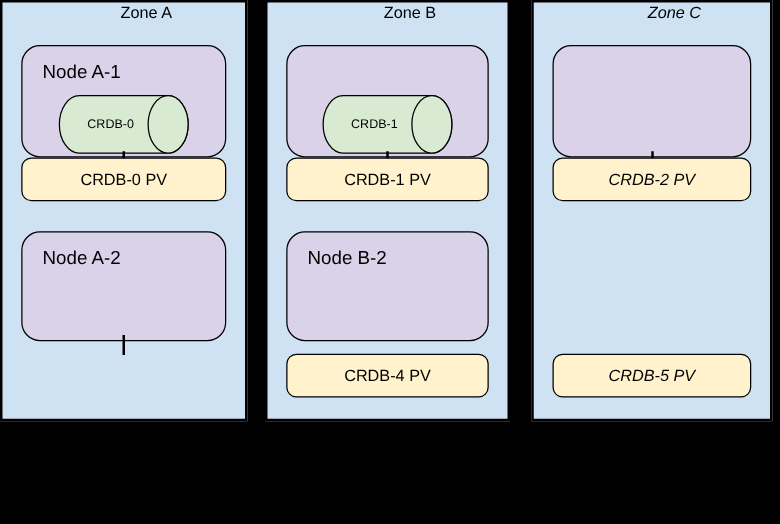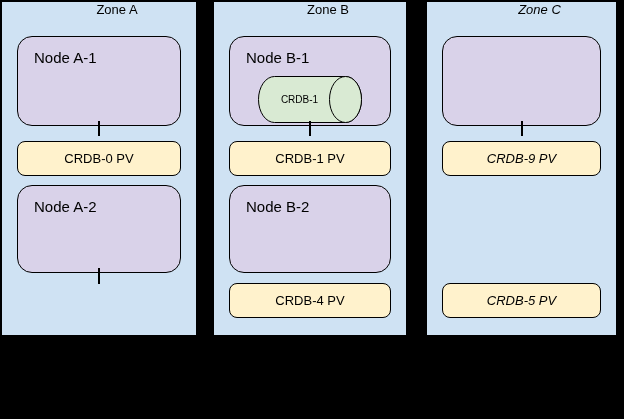--- a/index.html
+++ b/index.html
@@ -55,50 +55,56 @@
     background:var(--stroke);
   }
   .connector-1{top:119px;height:15px;}
   .connector-2{top:266px;height:16px;}
   .pv{
     position:absolute;left:15px;right:15px;height:35px;box-sizing:border-box;
     background:var(--pv-fill);border:1px solid var(--stroke);border-radius:8px;
     display:flex;align-items:center;justify-content:center;
     font-size:13px;
   }
-  .pv-1{top:139px;}
+  .pv-1{top:124px;}
   .pv-2{top:281px;}
 </style>
 </head>
 <body>
 
 <div class="canvas">
 
   <section class="zone zone-a">
     <div class="zone-title">Zone A</div>
 
     <div class="node node-1">
       <div class="node-title">Node A-1</div>
+      <div class="cylinder">
+        <svg width="104" height="47" viewBox="0 0 104 47" aria-hidden="true">
+          <path class="cylinder-shape" d="M16.5,0.5 A16,23 0 0 0 16.5,46.5 L87.5,46.5 A16,23 0 0 0 87.5,0.5 Z"></path>
+          <ellipse class="cylinder-shape" cx="87.5" cy="23.5" rx="16" ry="23"></ellipse>
+        </svg>
+        <span class="cylinder-label">CRDB-0</span>
+      </div>
     </div>
     <div class="connector connector-1"></div>
     <div class="pv pv-1">
       <span>CRDB-0 PV</span>
     </div>
 
     <div class="node node-2">
       <div class="node-title">Node A-2</div>
     </div>
     <div class="connector connector-2"></div>
   </section>
 
   <section class="zone zone-b">
     <div class="zone-title">Zone B</div>
 
     <div class="node node-1">
-      <div class="node-title">Node B-1</div>
       <div class="cylinder">
         <svg width="104" height="47" viewBox="0 0 104 47" aria-hidden="true">
           <path class="cylinder-shape" d="M16.5,0.5 A16,23 0 0 0 16.5,46.5 L87.5,46.5 A16,23 0 0 0 87.5,0.5 Z"></path>
           <ellipse class="cylinder-shape" cx="87.5" cy="23.5" rx="16" ry="23"></ellipse>
         </svg>
         <span class="cylinder-label">CRDB-1</span>
       </div>
     </div>
     <div class="connector connector-1"></div>
     <div class="pv pv-1">
@@ -113,21 +119,21 @@
     </div>
   </section>
 
   <section class="zone zone-c">
     <div class="zone-title">Zone C</div>
 
     <div class="node node-1">
     </div>
     <div class="connector connector-1"></div>
     <div class="pv pv-1">
-      <span>CRDB-9 PV</span>
+      <span>CRDB-2 PV</span>
     </div>
 
     <div class="pv pv-2">
       <span>CRDB-5 PV</span>
     </div>
   </section>
 
 </div>
 
 </body></html>

